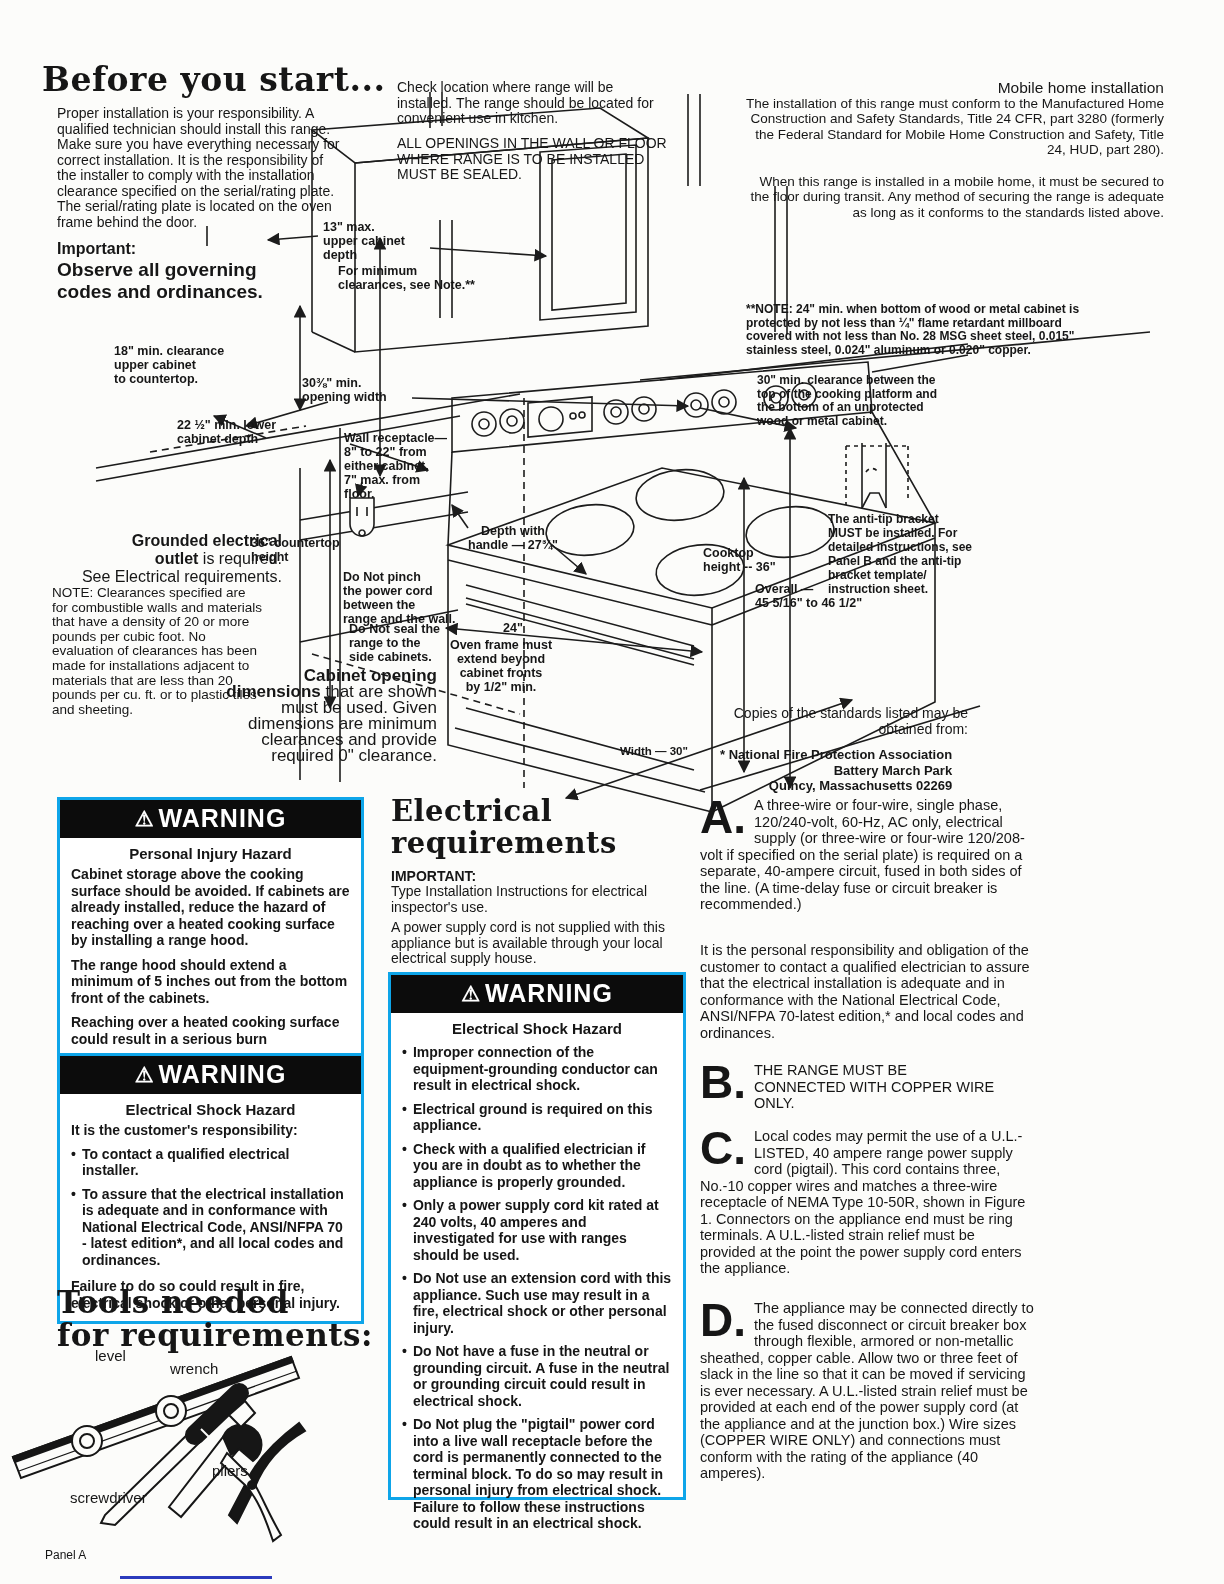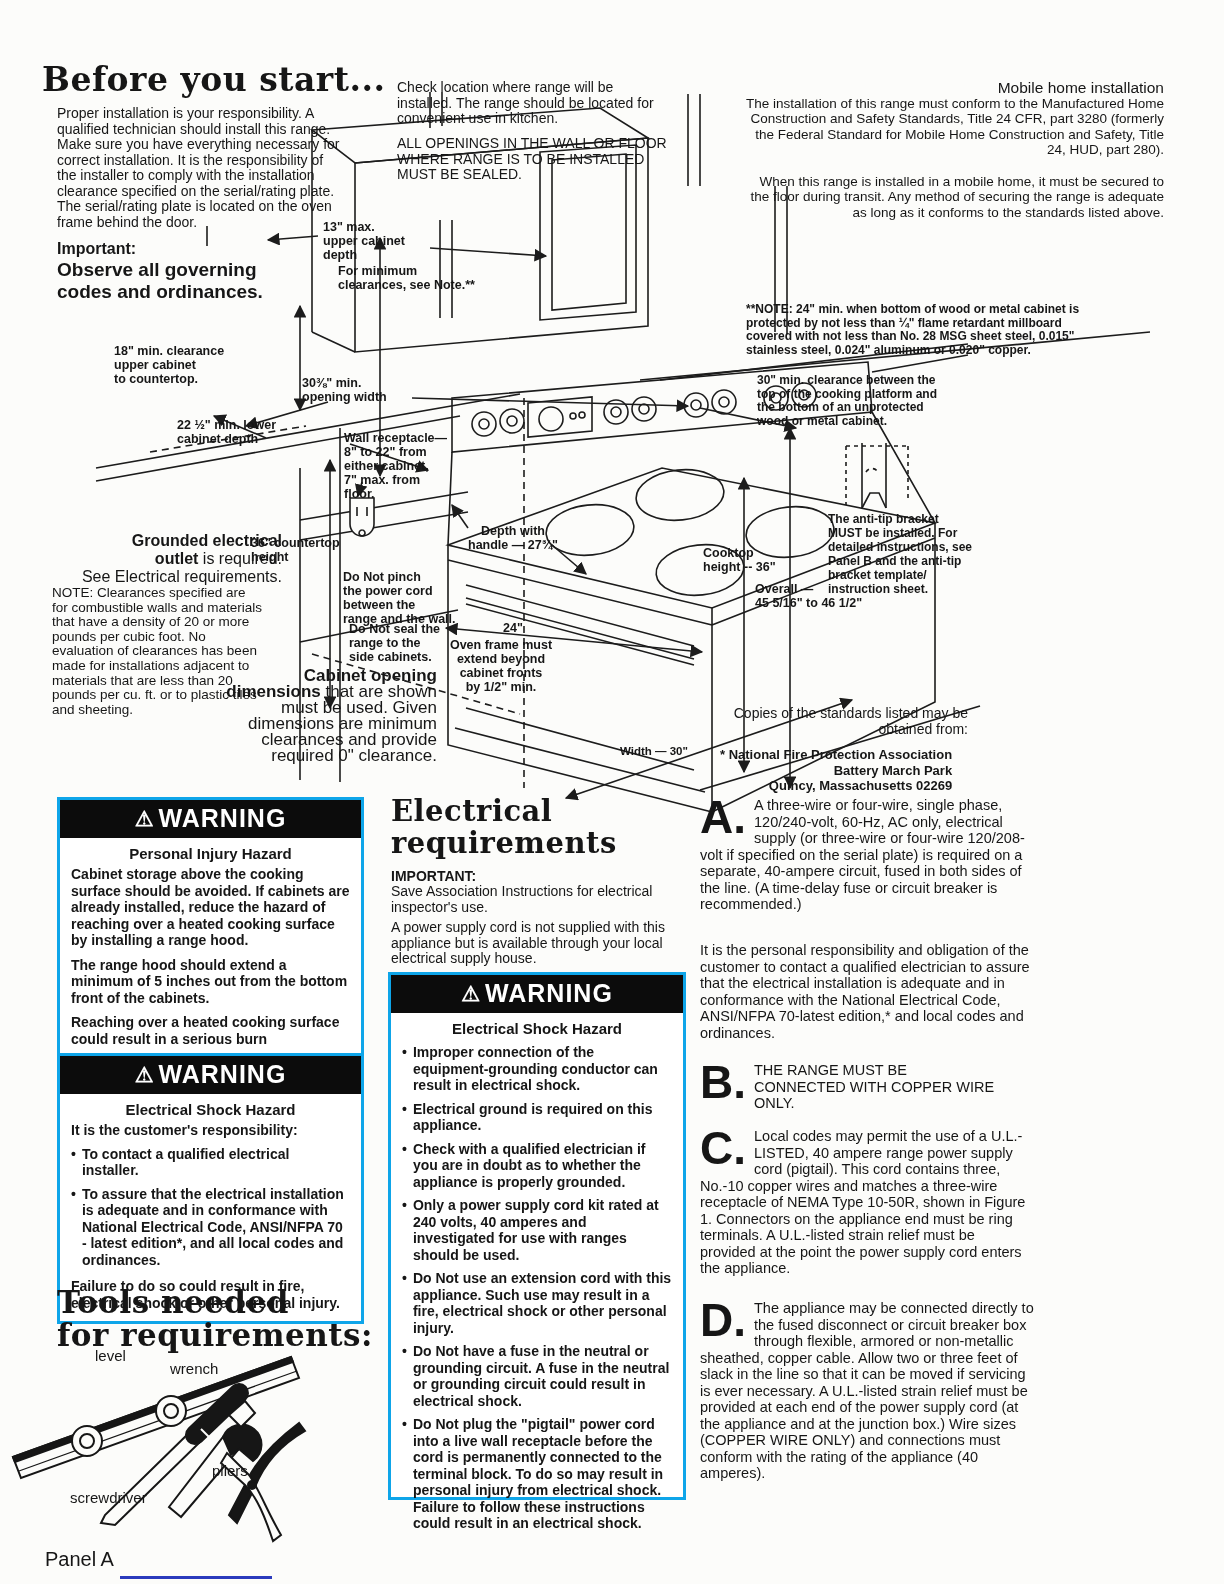--- a/index.html
+++ b/index.html
@@ -268,29 +268,29 @@
         <circle cx="247" cy="140" r="4" fill="#161616"></circle>
       </g>
     </g>
   </svg>
 
   <div class="abs z3" style="left:95px;top:1347px;font-size:15px;">level</div>
   <div class="abs z3" style="left:170px;top:1360px;font-size:15px;">wrench</div>
   <div class="abs z3" style="left:70px;top:1489px;font-size:15px;">screwdriver</div>
   <div class="abs z3" style="left:212px;top:1462px;font-size:15px;">pliers</div>
 
-  <div class="abs z3" style="left:45px;top:1548px;font-size:20px;">Panel A</div>
+  <div class="abs z3" style="left:45px;top:1548px;font-size:12px;">Panel A</div>
   <div class="abs" style="left:120px;top:1576px;width:152px;height:3px;background:#2b3bbd;"></div>
 
   <div class="abs serifh z3" style="left:391px;top:795px;font-size:29px;line-height:32px;">
     <div>Electrical</div>
       <div>requirements</div>
   </div>
   <div class="abs z3" style="left:391px;top:868px;font-size:14px;font-weight:bold;">IMPORTANT:</div>
-  <div class="abs t z3" style="left:391px;top:884px;width:272px;">Save Association Instructions for electrical inspector's use.</div>
+  <div class="abs t z3" style="left:391px;top:884px;width:272px;">Type Installation Instructions for electrical inspector's use.</div>
   <div class="abs t z3" style="left:391px;top:920px;width:284px;">A power supply cord is not supplied with this appliance but is available through your local electrical supply house.</div>
 
   <div class="wbox" style="left:388px;top:972px;width:298px;height:528px;">
     <div class="wbar">
       <span class="wtri">⚠</span><span>WARNING</span>
     </div>
     <div class="wtitle">Electrical Shock Hazard</div>
     <div class="wbody">
       <div class="bl">
           <span>Improper connection of the equipment-grounding conductor can result in electrical shock.</span>

